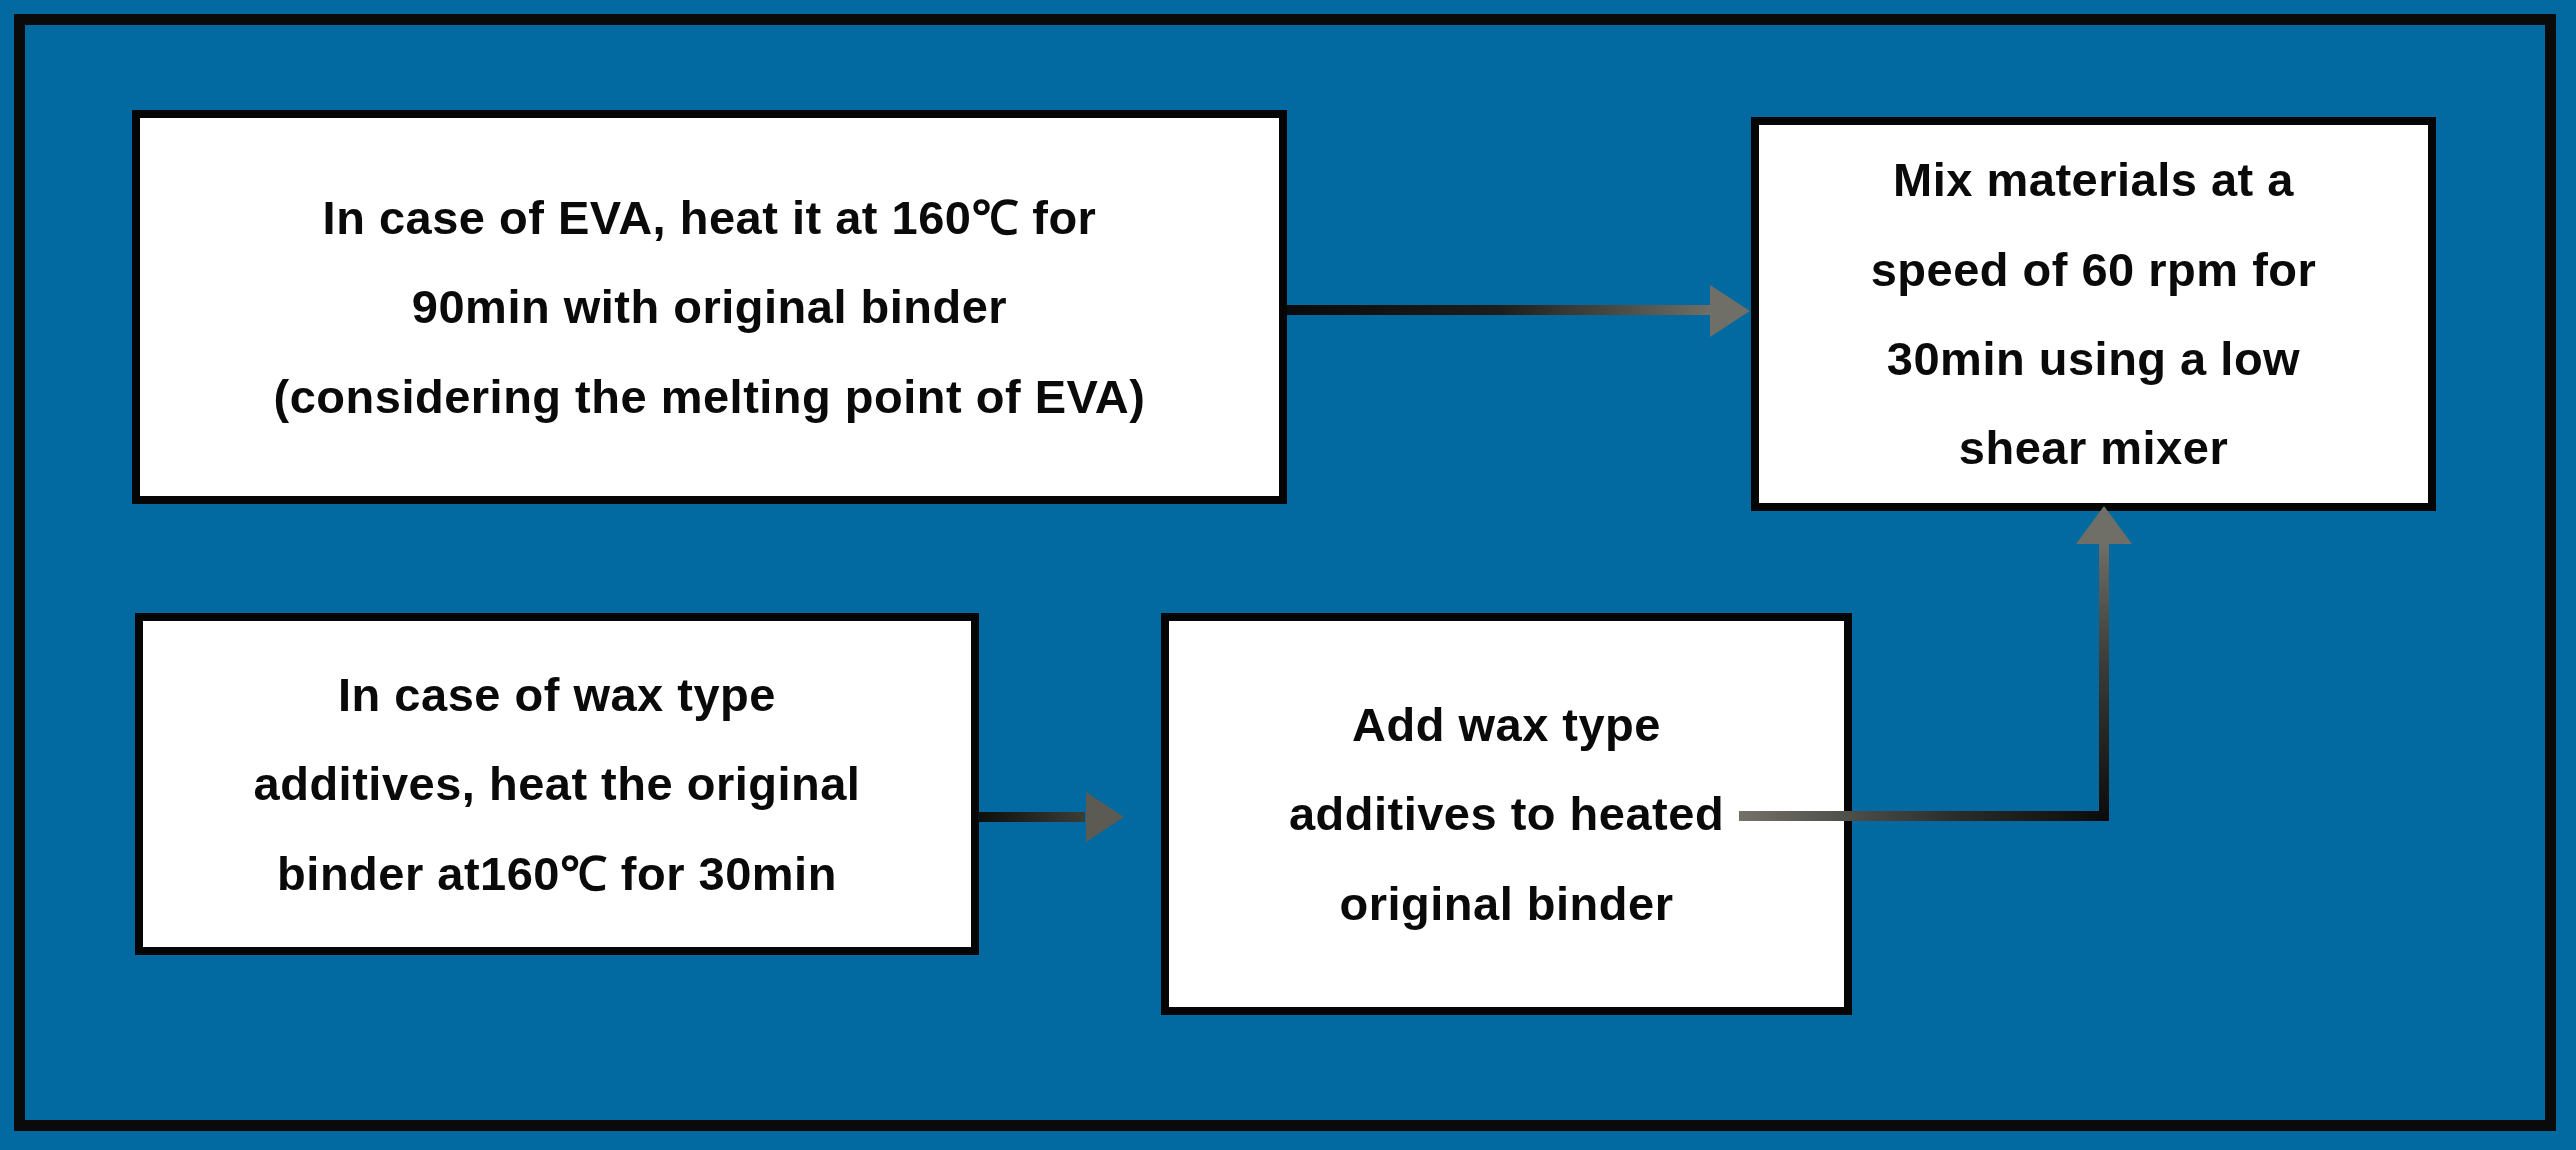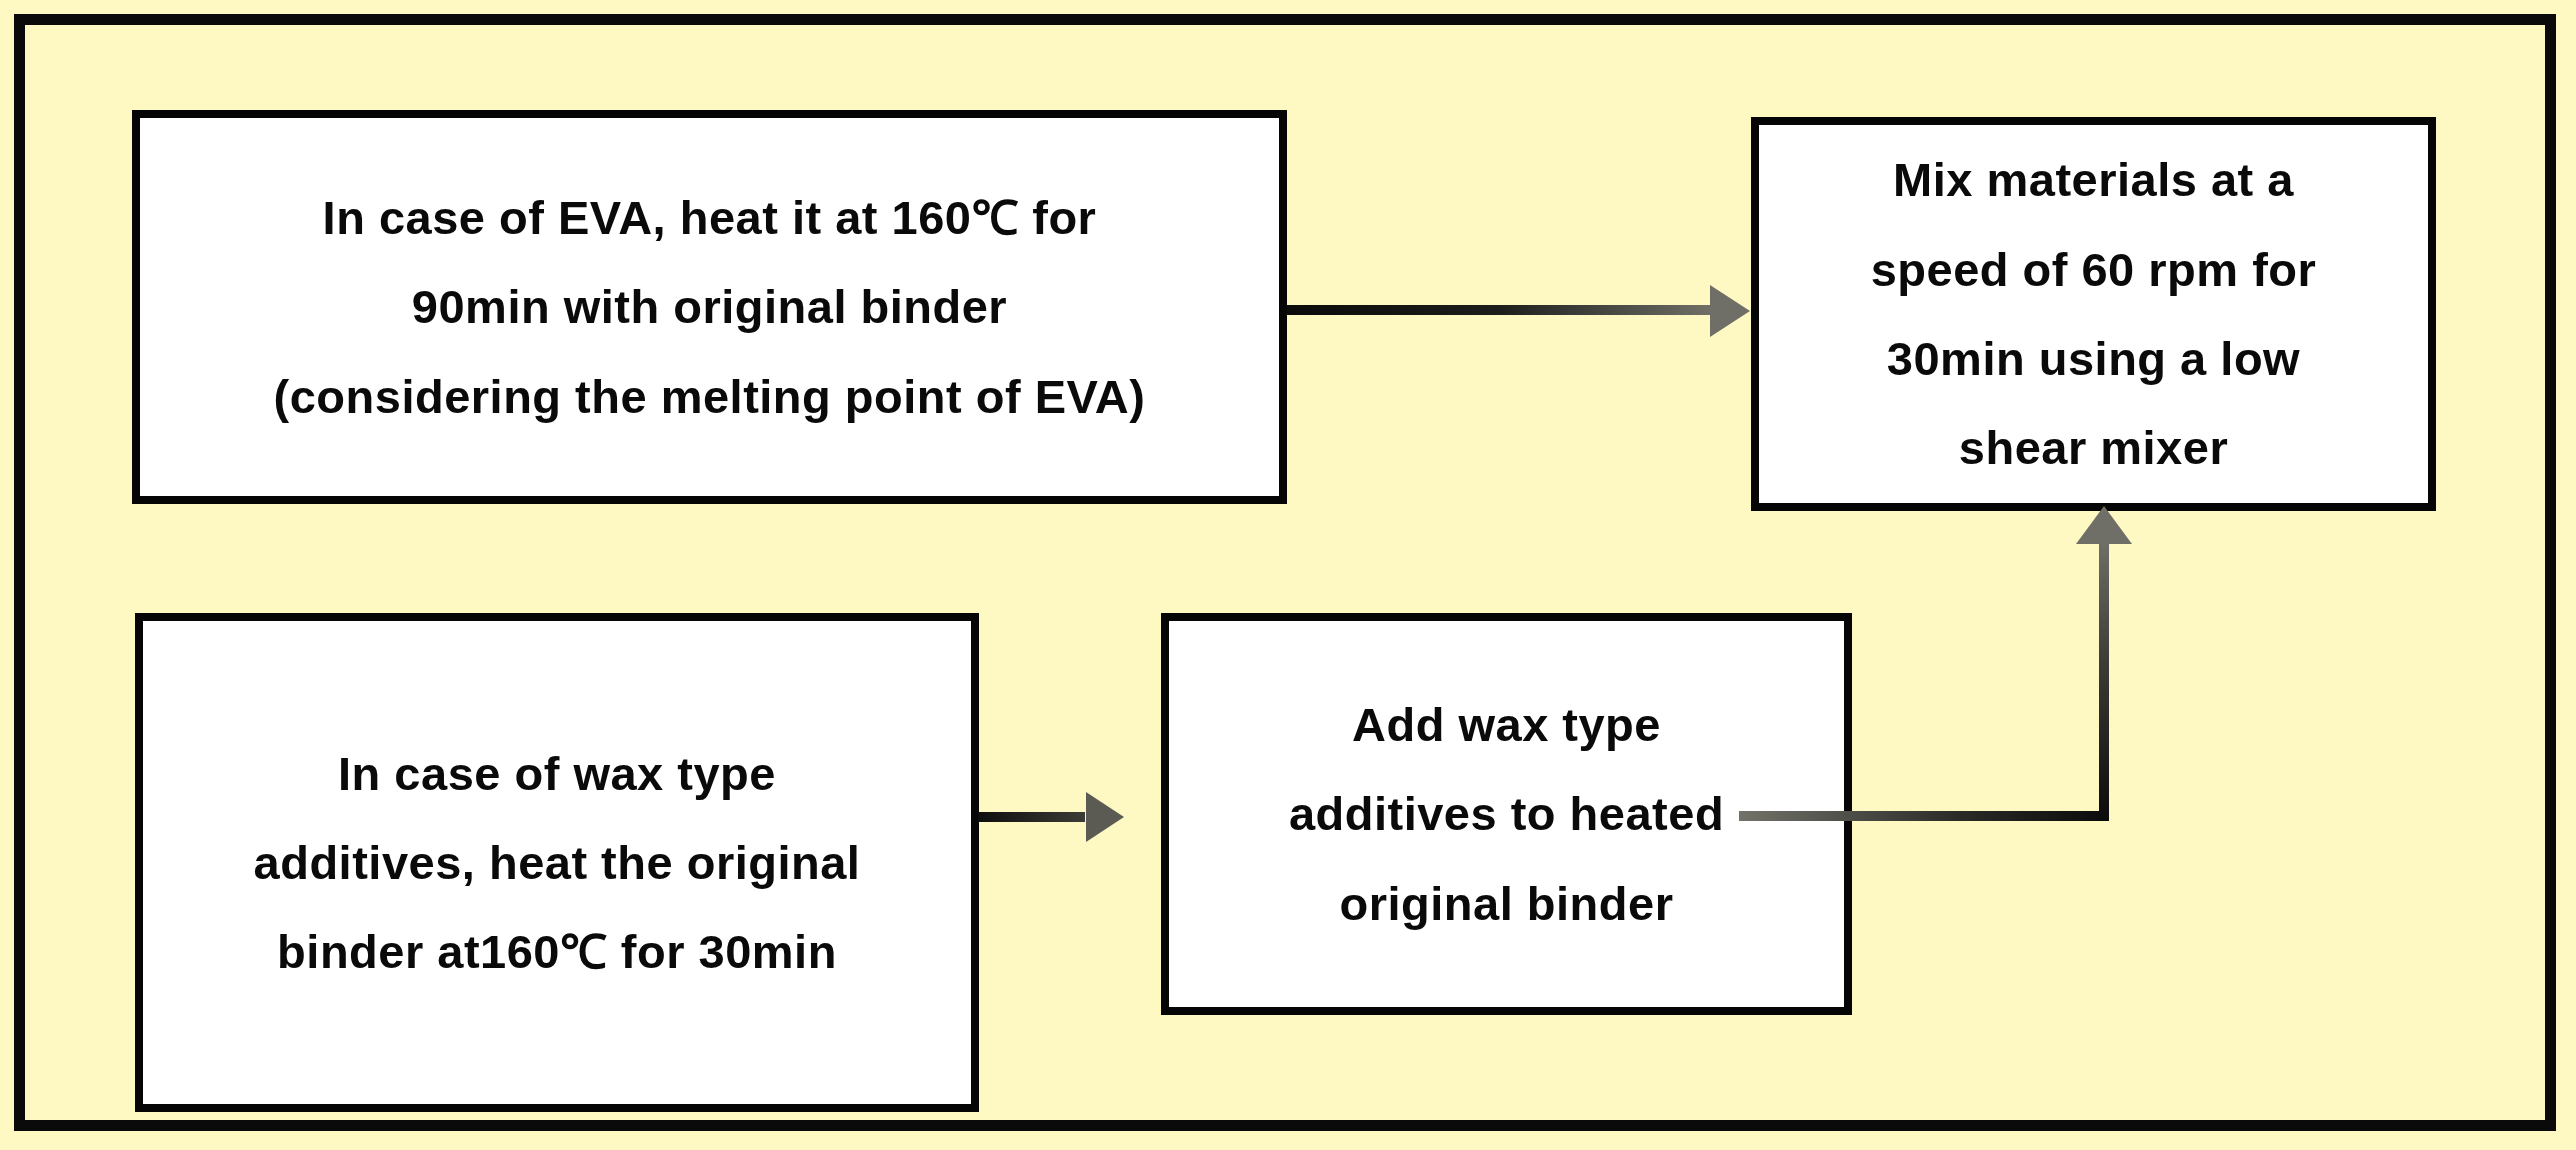--- a/index.html
+++ b/index.html
@@ -4,21 +4,21 @@
 <style>
   html, body {
     margin: 0;
     padding: 0;
     background: #ffffff;
   }
   .page {
     position: relative;
     width: 2576px;
     height: 1151px;
-    background: #fef9c3;
+    background: #0369a1;
     overflow: hidden;
     font-family: "Liberation Sans", sans-serif;
   }
   .outer-frame {
     position: absolute;
     left: 14px;
     top: 14px;
     width: 2542px;
     height: 1117px;
     border: 11.3px solid #0a0a0a;
@@ -38,21 +38,21 @@
   .node-text {
     white-space: pre-line;
     font-weight: 700;
     font-size: 47px;
     line-height: 1.9;
     color: #0a0a0a;
     letter-spacing: 0.5px;
   }
   .box-eva     { left: 132px;  top: 110px; width: 1155px; height: 394px; }
   .box-mix     { left: 1751px; top: 110px; width: 685px;  height: 394px; margin-top: 7px; }
-  .box-wax     { left: 135px;  top: 613px; width: 844px;  height: 499px; }
+  .box-wax     { left: 135px;  top: 613px; width: 844px;  height: 342px; }
   .box-add     { left: 1161px; top: 613px; width: 691px;  height: 402px; }
 
   .shaft {
     position: absolute;
     height: 10.4px;
   }
   .shaft-eva-mix {
     left: 1287px; top: 305px; width: 423px;
     background: linear-gradient(to right, #0b0b0b 0%, #1d1d1b 50%, #6f6f67 100%);
   }

